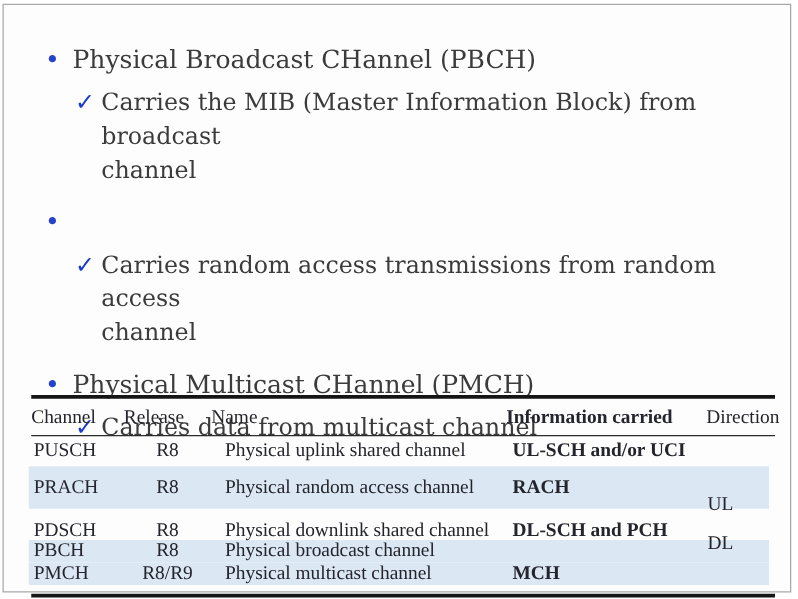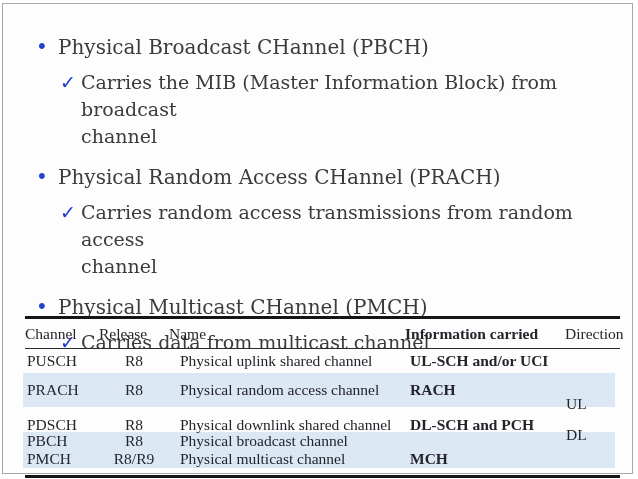--- a/index.html
+++ b/index.html
@@ -84,21 +84,20 @@
     <div class="l2">
       <span class="marker">✓</span>
       <span class="lines">
         <span>Carries the MIB (Master Information Block) from broadcast</span>
         <span>channel</span>
       </span>
     </div>
 
     <div class="l1">
       <span class="marker">•</span>
-      <span>Physical Random Access CHannel (PRACH)</span>
     </div>
     <div class="l2">
       <span class="marker">✓</span>
       <span class="lines">
         <span>Carries random access transmissions from random access</span>
         <span>channel</span>
       </span>
     </div>
 
     <div class="l1">

